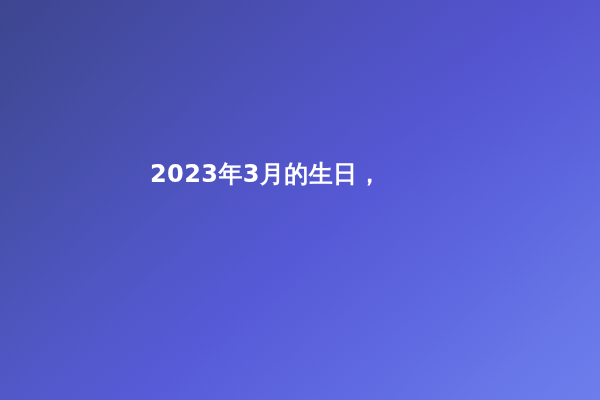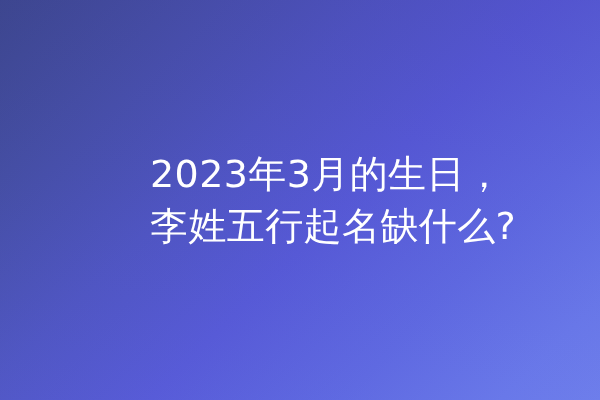--- a/index.html
+++ b/index.html
@@ -47,31 +47,30 @@
     position: absolute;
     left: 150px;
     top: 148px;
     right: 40px;
     z-index: 2;
   }
 
   .headline-line {
     display: block;
     color: #ffffff;
-    font-size: 38px;
+    font-size: 24px;
     line-height: 52px;
-    font-weight: 400;
+    font-weight: 700;
     letter-spacing: 0.4px;
     white-space: nowrap;
     font-family: "DejaVu Sans", "Liberation Sans", sans-serif;
   }
 </style>
 </head>
 <body>
 
 <div id="banner-card">
 
   <div id="headline-block">
     <span class="headline-line">2023年3月的生日，</span>
-    <span class="headline-line">李姓五行起名缺什么?</span>
   </div>
 
 </div>
 
 </body></html>

